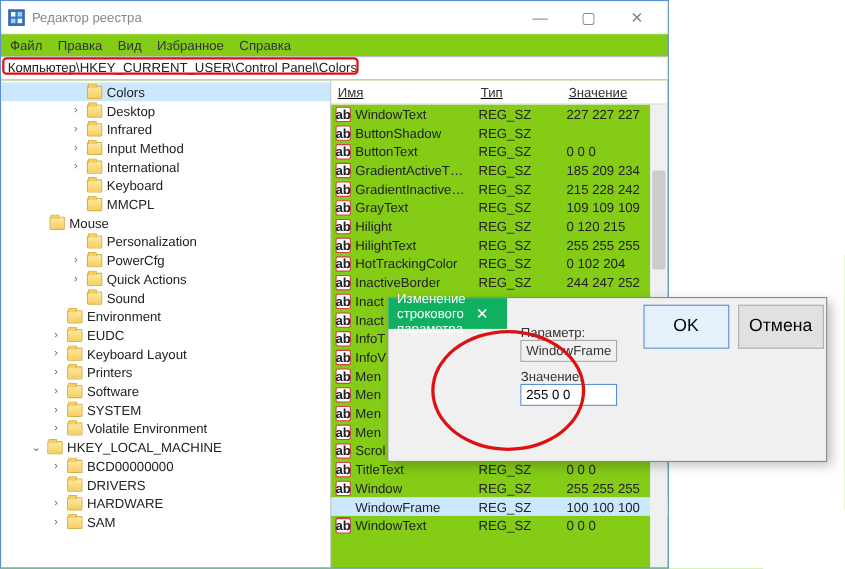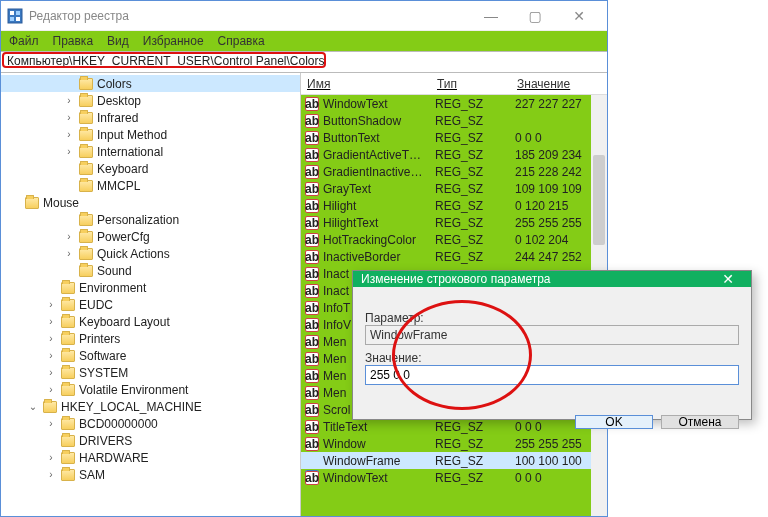--- a/index.html
+++ b/index.html
@@ -31,30 +31,30 @@
   .row.sel { background: #cce8ff; }
   .val-ico { width: 14px; height: 14px; border: 1px solid #c44; border-radius: 2px; margin-right: 4px; display: flex; align-items: center; justify-content: center; font-size: 8px; font-weight: bold; color: #c44; background: #fff;}
   .val-ico.bin { border-color: #3a78c0; color: #3a78c0; margin-top: 32px;}
   .row span { font-size: 12px; color: #222; }
   .row .name { width: 112px; overflow: hidden; text-overflow: ellipsis; white-space: nowrap; }
   .row .type { width: 80px; color: #222;}
   .row .val { flex: 1; color: #222;}
   .scrollbar-v { position: absolute; right:0; top:22px; bottom:0; width:16px; background: #f0f0f0;}
   .scrollbar-v .thumb { position: absolute; left:2px; right:2px; top:60px; height: 90px; background: #cdcdcd; border-radius: 2px;}
   
-  .dialog { position: absolute; left: 352px; top: 270px; width: 400px; height: 150px; background: #f0f0f0; border: 1px solid #888; box-shadow: 4px 4px 10px rgba(0,0,0,0.25); display: flex; flex-direction: column;}
+  .dialog { position: absolute; left: 352px; top: 270px; width: 400px; height: 150px; background: #f0f0f0; border: 1px solid #888; box-shadow: 4px 4px 10px rgba(0,0,0,0.25); display: flex; flex-direction: row;}
   .dlg-title { height: 28px; background: #10b060; color: #fff; display: flex; align-items: center; padding: 0 8px; font-size: 12px;}
   .dlg-title .t { flex:1;}
   .dlg-close { width: 30px; text-align: center; font-size: 14px; cursor: default;}
   .dlg-body { flex:1; padding: 24px 12px; display: flex; flex-direction: column; gap: 0;}
   .dlg-label { font-size: 12px; color: #333;}
   .dlg-ro { height: 20px; background: #f0f0f0; border: 1px solid #aaa; padding: 2px 4px; font-size: 12px; color:#333;}
   .dlg-input { height: 20px; background: #fff; border: 1px solid #5a8fd8; padding: 2px 4px; font-size: 12px; outline: none; width: 100%;}
   .dlg-btns { display: flex; justify-content: flex-end; gap: 8px; padding: 6px 12px 10px;}
-  .dlg-btn { width: 78px; height: 14px; background: #e1e1e1; border: 1px solid #adadad; font-size: 12px; cursor: default; display:flex; align-items:center; justify-content:center;}
+  .dlg-btn { width: 78px; height: 40px; background: #e1e1e1; border: 1px solid #adadad; font-size: 16px; cursor: default; display:flex; align-items:center; justify-content:center;}
   .dlg-btn.ok { border: 1px solid #5a8fd8; background: #e5f1fb;}
   
   .anno-rect { position: absolute; left: 2px; top: 52px; width: 324px; height: 16px; border: 2px solid #d11; border-radius: 4px; pointer-events: none;}
   .anno-circle { position: absolute; left: 392px; top: 300px; width: 140px; height: 110px; border: 3px solid #d11; border-radius: 50%; pointer-events: none;}
 </style>
 </head>
 <body>
 
 <div class="window">
   <div class="titlebar">
@@ -112,21 +112,21 @@
         <div class="tree-item" style="padding-left: 62px;">
           <span class="exp"></span>
           <span class="folder-ico"></span>
           <span class="lbl">Keyboard</span>
         </div>
         <div class="tree-item" style="padding-left: 62px;">
           <span class="exp"></span>
           <span class="folder-ico"></span>
           <span class="lbl">MMCPL</span>
         </div>
-        <div class="tree-item" style="">
+        <div class="tree-item" style=" margin-left: 20px;">
           <span class="exp"></span>
           <span class="folder-ico"></span>
           <span class="lbl">Mouse</span>
         </div>
         <div class="tree-item" style="padding-left: 62px;">
           <span class="exp"></span>
           <span class="folder-ico"></span>
           <span class="lbl">Personalization</span>
         </div>
         <div class="tree-item" style="padding-left: 62px;">

